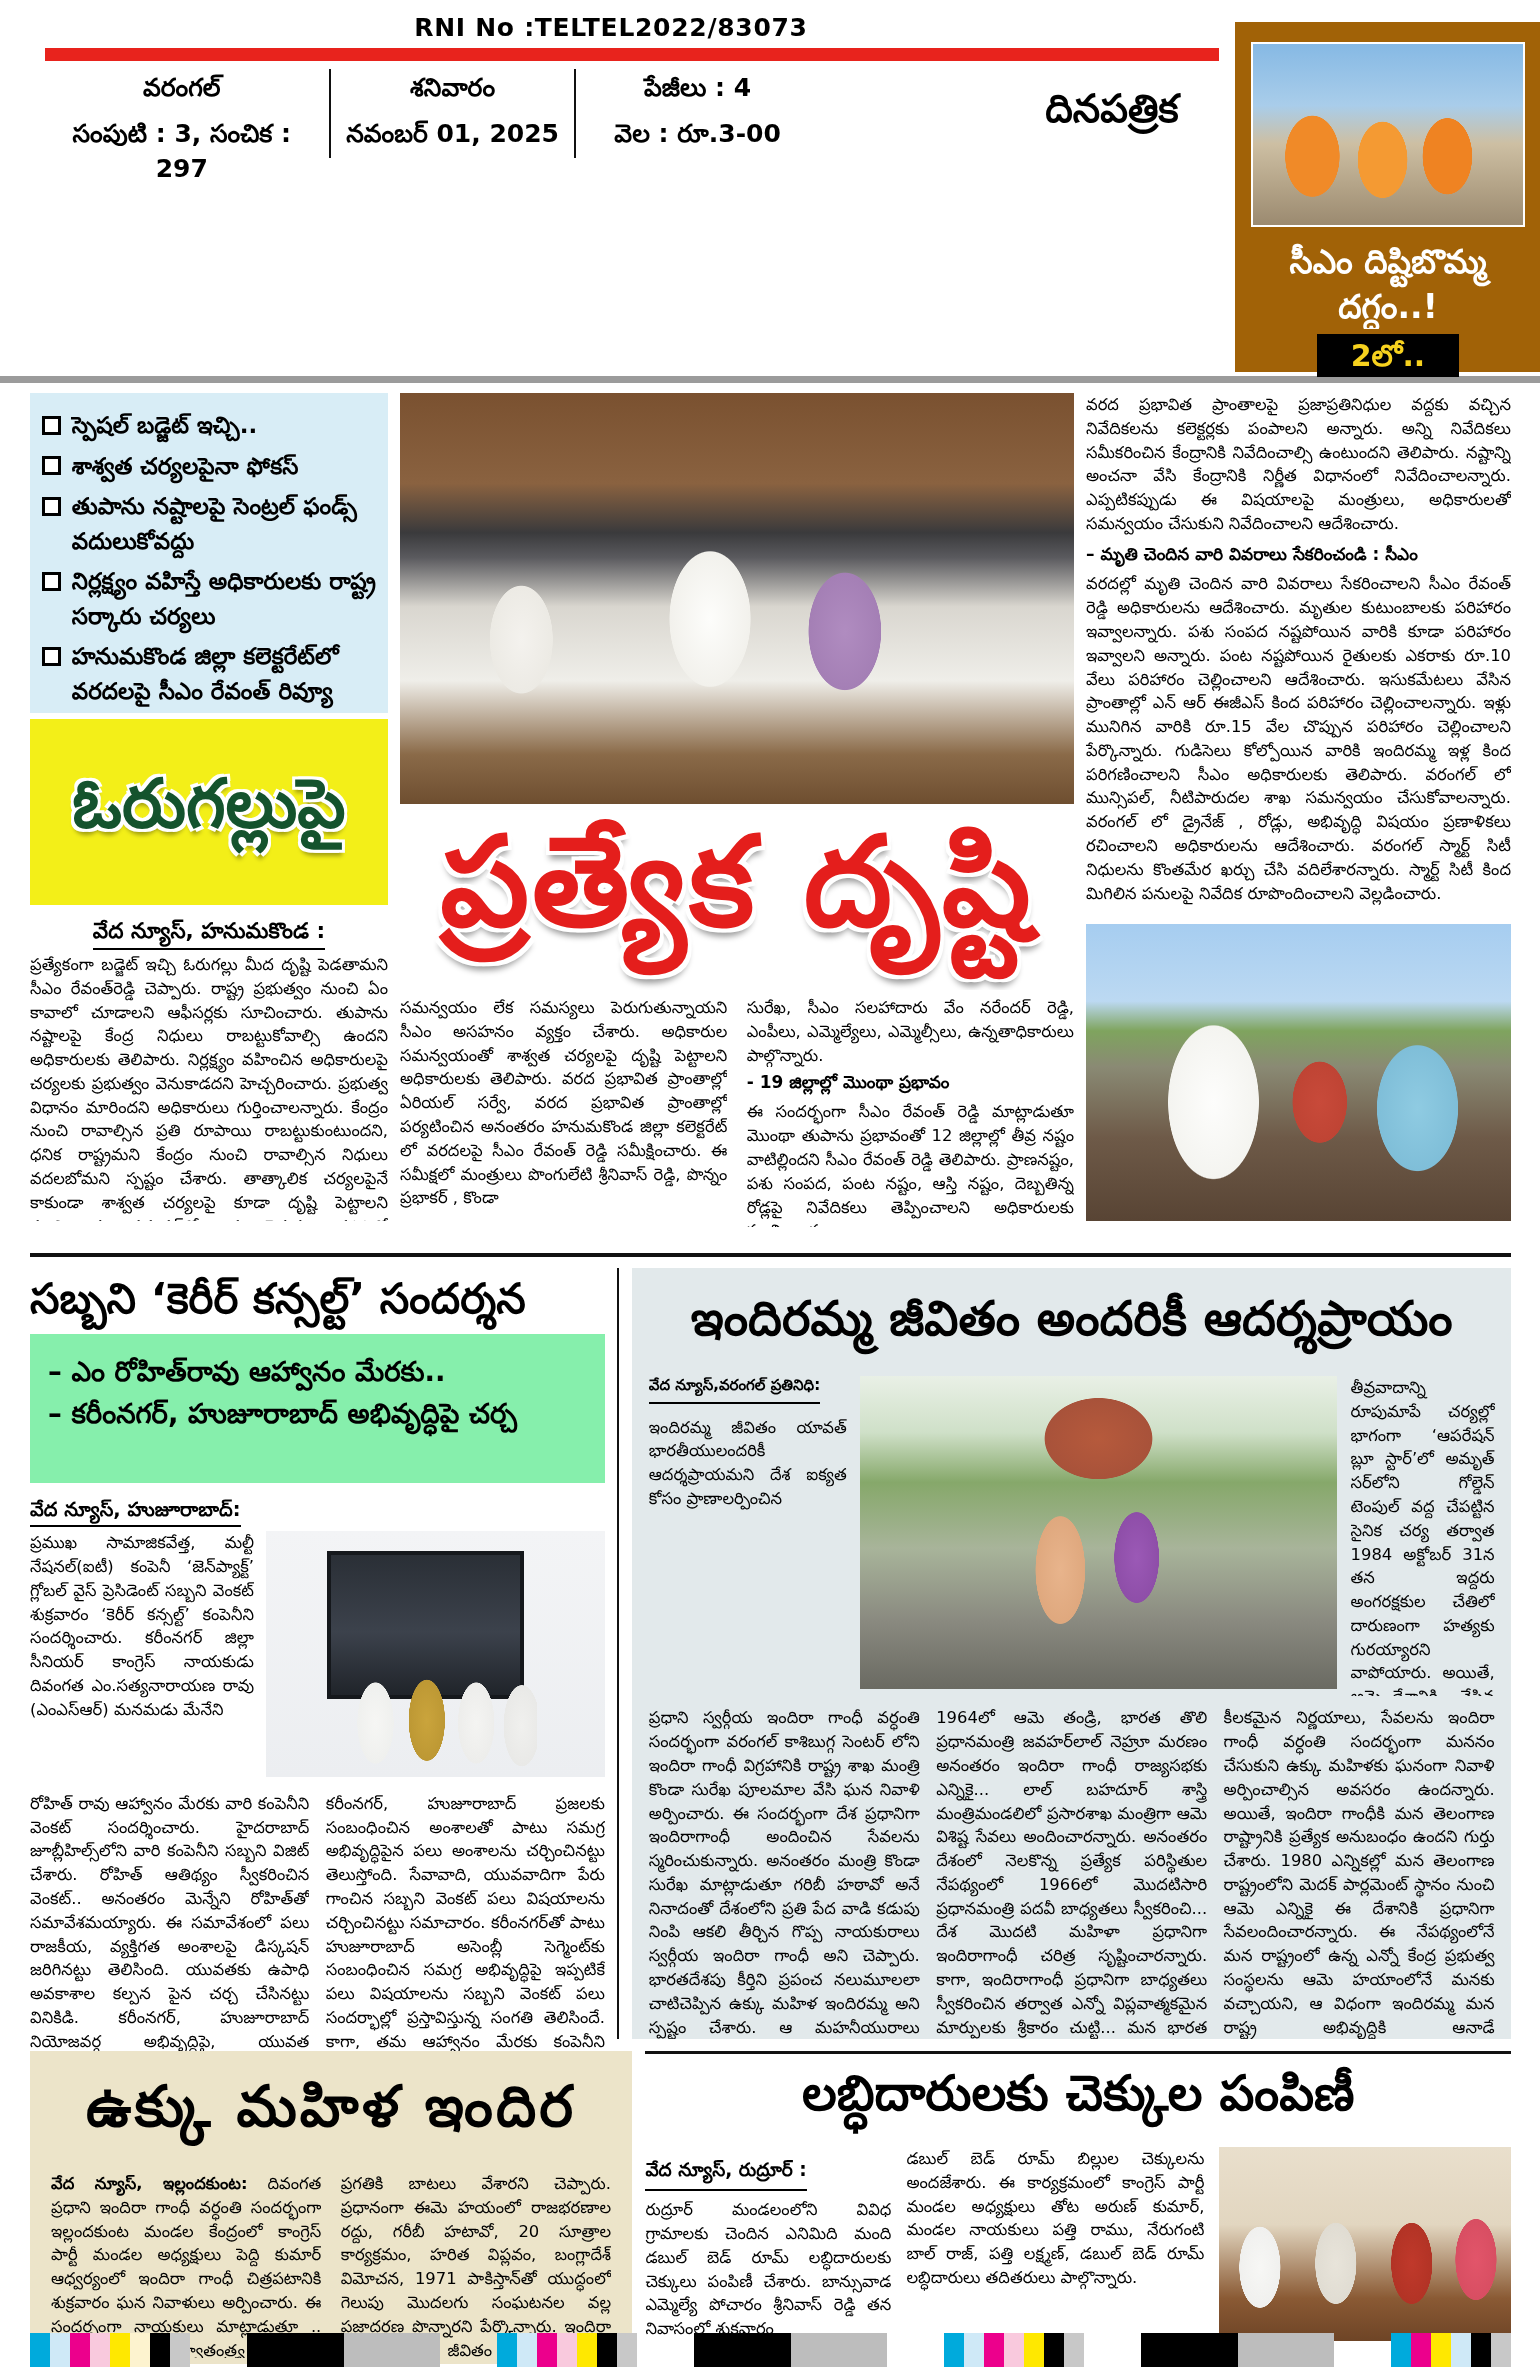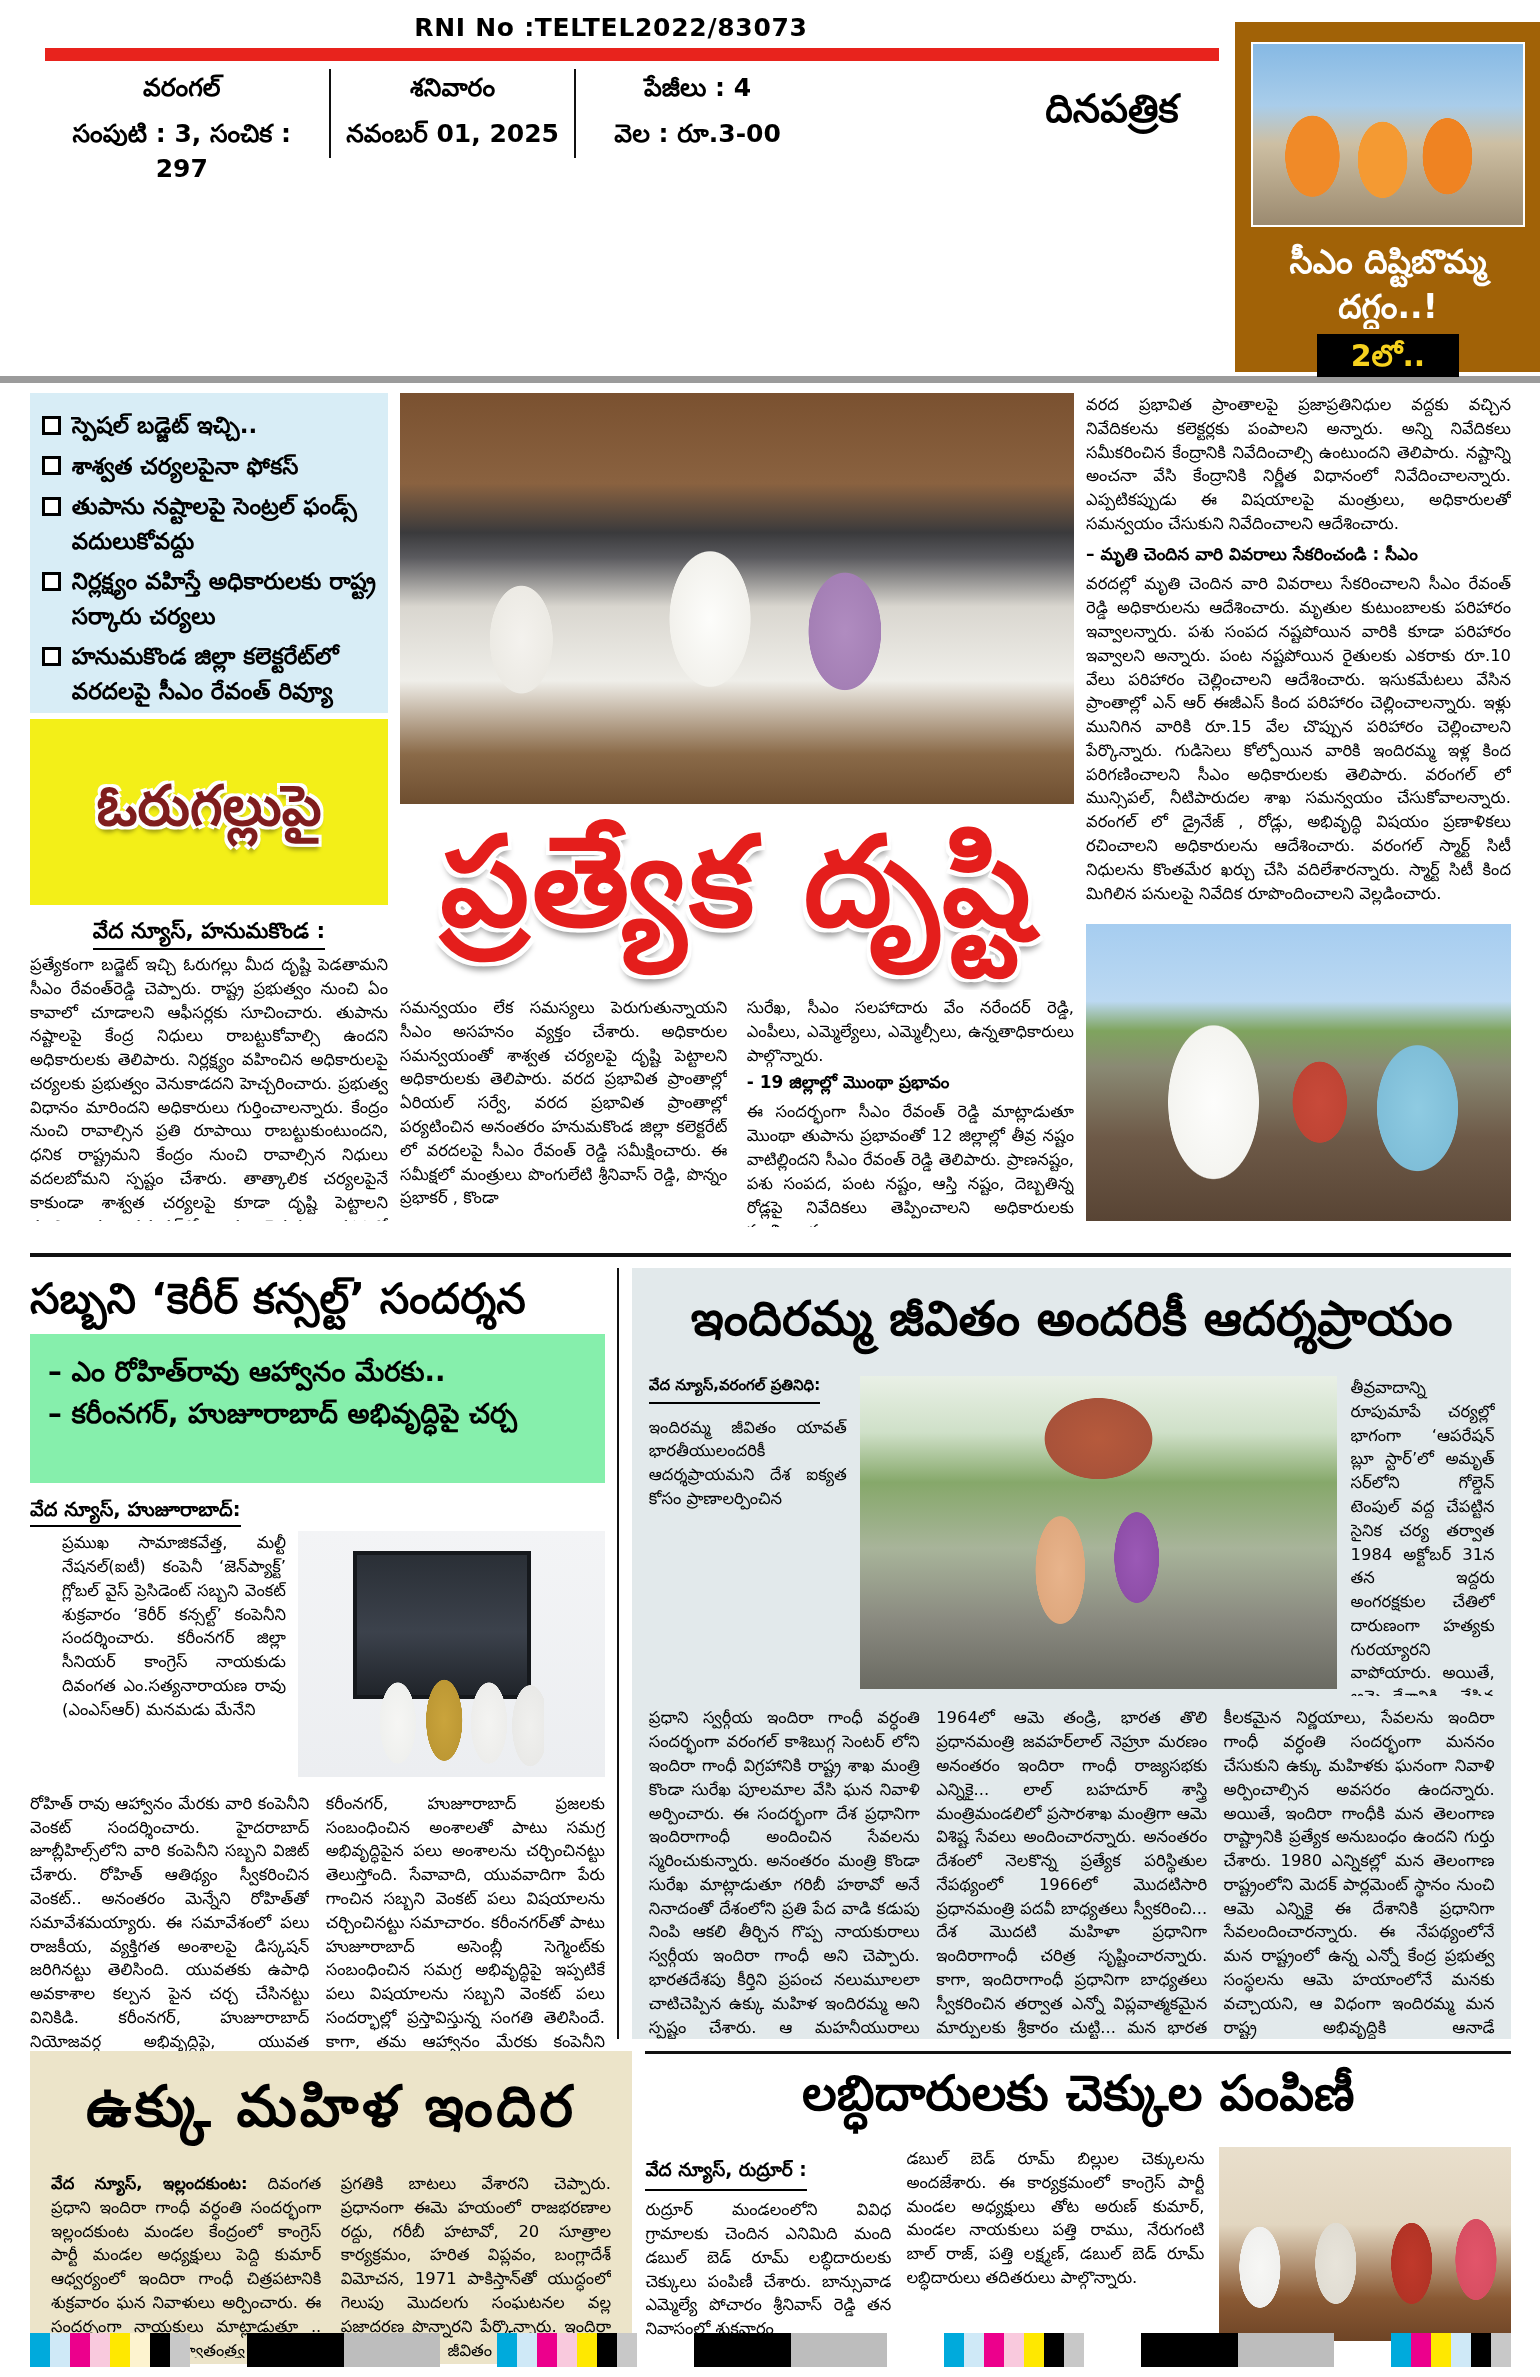--- a/index.html
+++ b/index.html
@@ -38,21 +38,21 @@
              font-weight:800;text-align:center;line-height:43px;margin:4.5px auto 0 auto;}
   .hr-gray{height:6.7px;background:#9b9b9b;margin:0;}
 
   
   .lead{display:flex;gap:12px;margin:10.4px 30px 0 30px;height:850px;}
   .lead-left{width:358px;flex:none;}
   .bullet-box{background:#d8edf6;padding:15px 12px;height:320px;overflow:hidden;}
   .bullet-item{display:flex;gap:10.4px;font-size:23px;font-weight:700;line-height:1.5;margin-bottom:6px;}
   .sq{flex:none;width:19.4px;height:19.4px;border:3px solid #000;margin-top:7.5px;background:#fff;}
   .kicker{background:#f3ef18;height:186px;margin-top:6px;display:flex;align-items:center;justify-content:center;overflow:hidden;}
-  .kicker span{font-size:56px;font-weight:900;color:#7f1d1d;
+  .kicker span{font-size:68px;font-weight:900;color:#14532d;
      text-shadow:-3px -3px 0 #fff,3px -3px 0 #fff,-3px 3px 0 #fff,3px 3px 0 #fff,0 6px 4.5px rgba(0,0,0,.35);}
   .byline{font-size:21.6px;font-weight:800;text-align:center;margin:13.4px 0 4.5px 0;}
   .byline u{text-decoration:none;border-bottom:2.2px solid #000;padding-bottom:4.5px;}
   .body-txt{font-size:16.4px;line-height:1.45;text-align:justify;overflow:hidden;}
   .lead-left .body-txt{height:268px;}
   .lead-center{width:674px;flex:none;display:flex;flex-direction:column;}
   .photo{width:100%;}
   .photo-main{height:411px;
      background:
        radial-gradient(67px 112px at 46% 55%, #fdfdfb 0%, #f2f1ec 60%, transparent 61%),
@@ -77,21 +77,21 @@
   .rule-black{height:3.7px;background:#111;margin:10.4px 30px;}
 
   
   .band2{display:flex;gap:13.4px;margin:4.5px 30px 0 30px;height:771px;}
   .career{width:589px;flex:none;border-right:2.2px solid #111;padding-right:12px;}
   .career-headline{font-size:42px;font-weight:900;line-height:1.2;margin:6px 0 10.4px 0;}
   .career-box{background:#86efac;padding:16.4px 18px;height:149px;overflow:hidden;}
   .career-bullet{font-size:27.6px;font-weight:800;line-height:1.55;}
   .career-byline{font-size:19.4px;font-weight:800;margin:15px 0 6px 0;}
   .career-byline u{text-decoration:none;border-bottom:2.2px solid #000;padding-bottom:3.7px;}
-  .career-row1{display:flex;gap:12px;height:253px;overflow:hidden;margin-left:32px;}
+  .career-row1{display:flex;gap:12px;height:253px;overflow:hidden;}
   .career-intro{width:224px;flex:none;}
   .photo-career{flex:1;height:246px;
      background:
        linear-gradient(180deg,#f3f4f6 0%,#eceef1 100%);position:relative;}
   .photo-career .screen{position:absolute;left:18%;top:8%;width:58%;height:60%;
      background:linear-gradient(180deg,#2a2f36 0%,#3c424c 55%,#20242a 100%);border:4.5px solid #15181c;}
   .photo-career .people{position:absolute;left:24%;bottom:0;width:56%;height:55%;
      background:
        radial-gradient(30px 67px at 15% 60%, #f6f6f4 0%, #eff0ee 60%, transparent 61%),
        radial-gradient(30px 67px at 42% 58%, #caa43c 0%, #bd9834 60%, transparent 61%),

